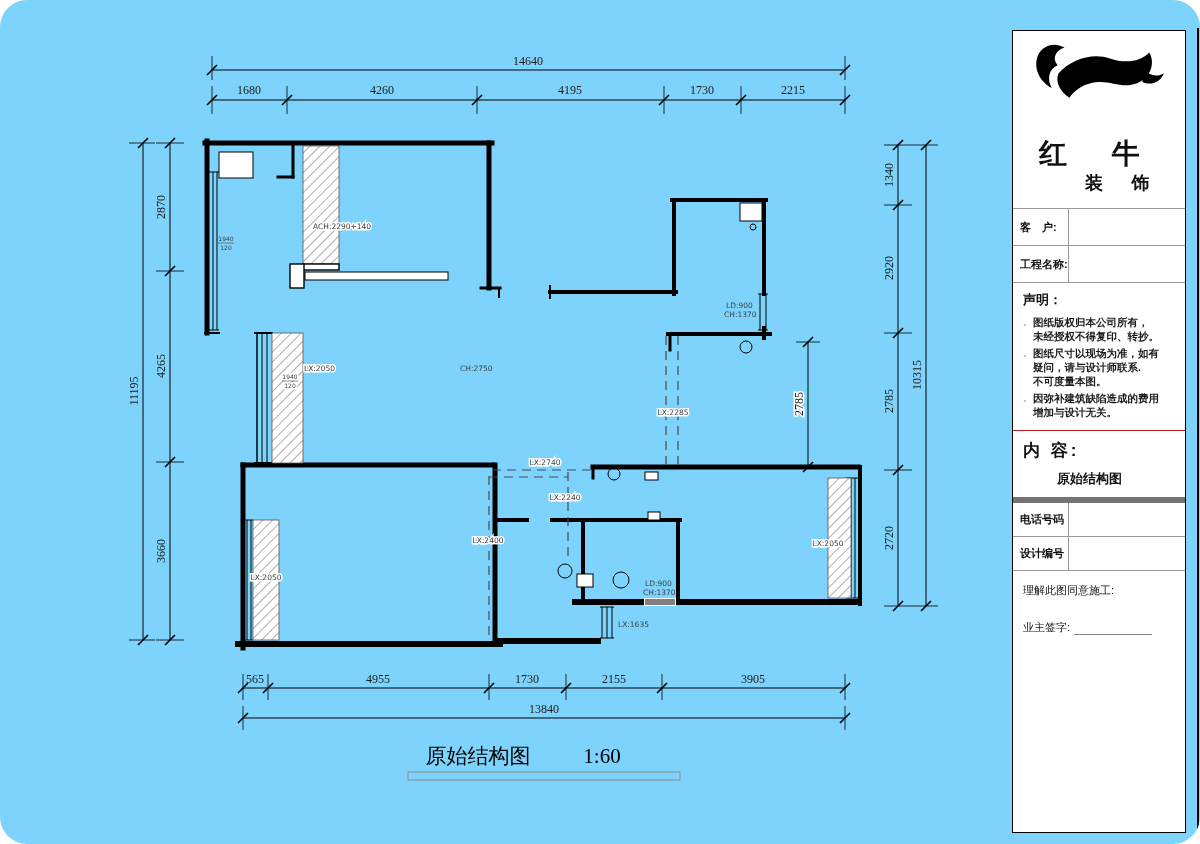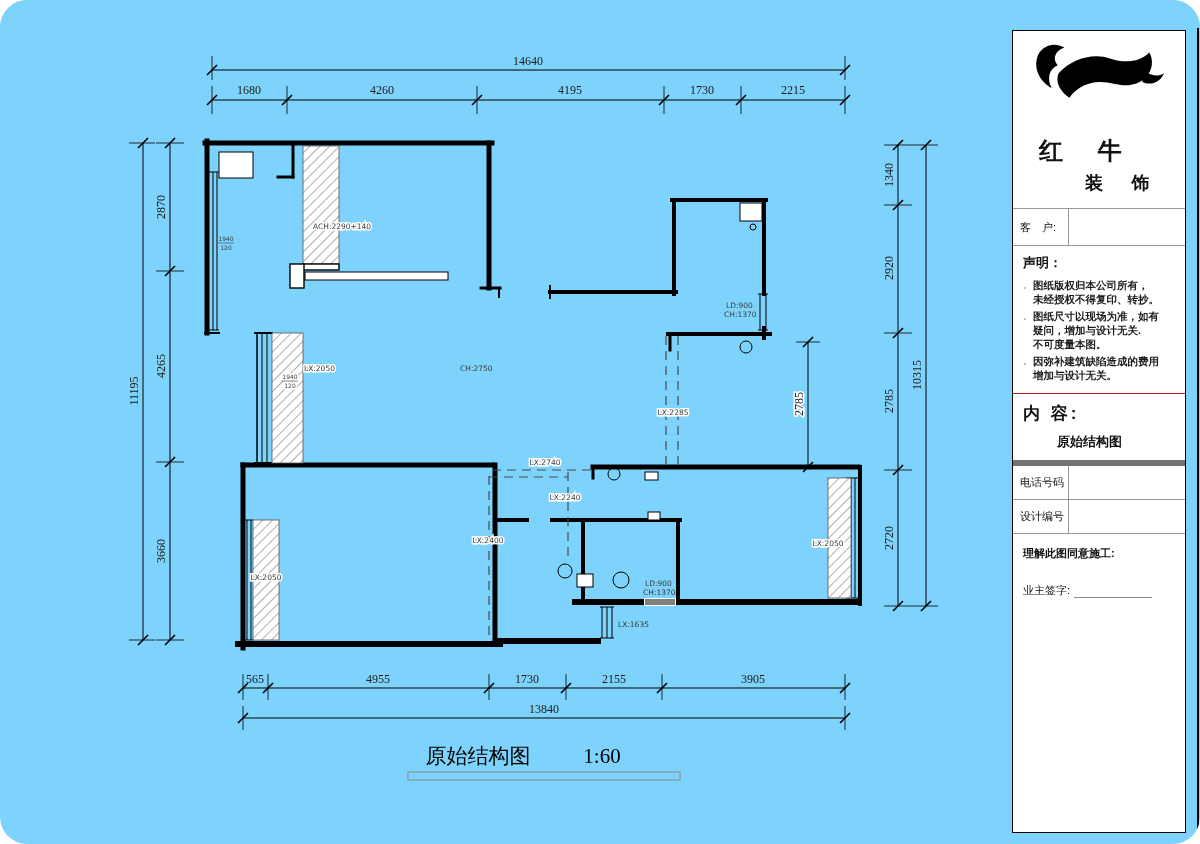--- a/index.html
+++ b/index.html
@@ -10,39 +10,39 @@
   svg text.ann{font-family:"DejaVu Sans",sans-serif;fill:#3c3c3c;font-size:7.5px;}
   svg text.frac{font-family:"DejaVu Sans",sans-serif;fill:#3c3c3c;font-size:6px;}
   svg text.halo{paint-order:stroke;stroke:#ffffff;stroke-width:3px;}
   svg text.plan-title{font-family:"Liberation Serif","DejaVu Serif",serif;fill:#000;font-size:21px;}
   
   .tb{position:absolute;left:1012px;top:30px;width:174px;height:803px;background:#fff;
       border:1.5px solid #000;box-sizing:border-box;}
   .frame-line{position:absolute;left:1197px;top:28px;width:1.5px;height:806px;background:#000;}
   .tb-logo{position:relative;height:178px;border-bottom:1px solid #999;box-sizing:border-box;}
   .tb-logo svg{position:absolute;left:18px;top:6px;}
-  .brand1{position:absolute;left:26px;top:104px;font-size:24px;font-weight:bold;letter-spacing:14px;
-          font-family:Liberation Sans, sans-serif;white-space:nowrap;text-align:center;}
+  .brand1{position:absolute;left:26px;top:104px;font-size:28px;font-weight:bold;letter-spacing:14px;
+          font-family:Liberation Mono, monospace;white-space:nowrap;text-align:center;}
   .brand2{position:absolute;left:72px;top:140px;font-size:18px;font-weight:bold;letter-spacing:12px;
           font-family:"Liberation Serif","DejaVu Serif",serif;white-space:nowrap;}
   .tb-row{display:flex;border-bottom:1px solid #999;box-sizing:border-box;height:37px;}
   .tb-row.small{height:34px;}
   .tb-label{width:56px;border-right:1px solid #999;box-sizing:border-box;display:flex;
-            align-items:center;padding-left:7px;font-size:11px;font-weight:normal;white-space:nowrap;}
+            align-items:center;padding-left:7px;font-size:11px;font-weight:bold;white-space:nowrap;}
   .tb-value{flex:1;}
   .tb-statement{height:148px;border-bottom:1px solid #b91c1c;box-sizing:border-box;padding:8px 6px 0 10px;}
   .st-head{font-size:13px;font-weight:bold;margin-bottom:6px;}
   .st-item{display:flex;margin-bottom:3px;}
   .st-bullet{font-size:8px;width:10px;padding-top:2px;color:#333;}
   .st-lines{font-size:10.5px;line-height:14px;font-weight:bold;color:#1a1a1a;}
   .tb-content{height:72px;border-bottom:6px solid #737373;box-sizing:border-box;padding:8px 0 0 10px;}
   .ct-head{font-size:17px;font-weight:bold;letter-spacing:3px;}
   .ct-value{font-size:13px;font-weight:bold;margin:8px 0 0 34px;}
   .tb-footer{position:relative;height:88px;padding:12px 0 0 10px;box-sizing:border-box;}
-  .ft-line1{font-size:11px;font-weight:bold;}
+  .ft-line1{font-size:11px;font-weight:normal;}
   .ft-line2{font-size:11px;font-weight:normal;margin-top:22px;display:flex;align-items:flex-end;}
   .sig-line{display:inline-block;width:78px;border-bottom:1px solid #888;margin-left:4px;}
 </style>
 </head>
 <body>
 
 <div class="sheet">
 
   
   <svg width="1010" height="844" viewBox="0 0 1010 844">
@@ -311,35 +311,39 @@
         <path fill="#000" d="M114 32 C121 39 128 40 135 36 C131 45 122 49 113 45 Z"></path>
       </svg>
       <div class="brand1">红 牛</div>
       <div class="brand2">装 饰</div>
     </div>
 
     <div class="tb-row">
       <div class="tb-label">客　户:</div>
       <div class="tb-value"></div>
     </div>
+    <div class="tb-row">
+      <div class="tb-label">工程名称:</div>
+      <div class="tb-value"></div>
+    </div>
 
     <div class="tb-statement">
       <div class="st-head">声明：</div>
       <div class="st-item">
         <span class="st-bullet">。</span>
         <div class="st-lines">
           <div>图纸版权归本公司所有，</div>
           <div>未经授权不得复印、转抄。</div>
         </div>
       </div>
       <div class="st-item">
         <span class="st-bullet">。</span>
         <div class="st-lines">
           <div>图纸尺寸以现场为准，如有</div>
-          <div>疑问，增加与设计无关.</div>
+          <div>疑问，请与设计师联系.</div>
           <div>不可度量本图。</div>
         </div>
       </div>
       <div class="st-item">
         <span class="st-bullet">。</span>
         <div class="st-lines">
           <div>因弥补建筑缺陷造成的费用</div>
           <div>增加与设计无关。</div>
         </div>
       </div>

